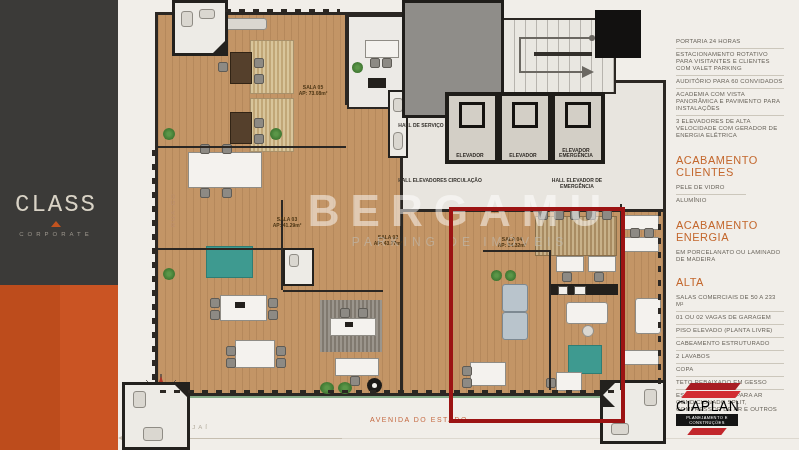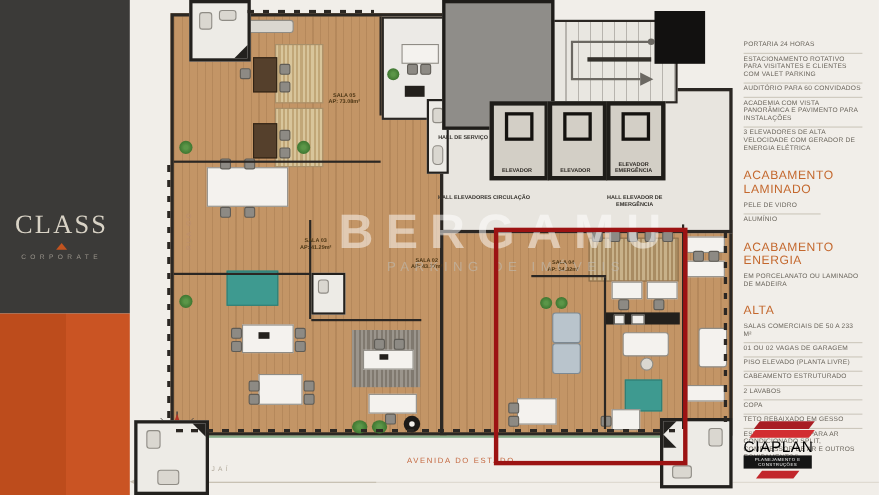--- a/index.html
+++ b/index.html
@@ -6,21 +6,21 @@
   body{font-family:"Liberation Sans",sans-serif;}
   #stage{position:relative;width:799px;height:450px;background:#f1eee9;overflow:hidden;}
 
   
   #sidebar{position:absolute;left:0;top:0;width:118px;height:450px;}
   .sb-dark{position:absolute;left:0;top:0;width:118px;height:285px;background:#3b3a38;}
   .sb-orange-l{position:absolute;left:0;top:285px;width:60px;height:165px;background:#bd4c1c;}
   .sb-orange-r{position:absolute;left:60px;top:285px;width:58px;height:165px;background:#ca5423;}
   .logo{position:absolute;left:0;top:192px;width:112px;text-align:center;color:#d9d3c6;}
   .logo-top{font-family:"DejaVu Sans",sans-serif;font-weight:200;font-size:24px;letter-spacing:4px;line-height:24px;margin-left:14px;}
-  .logo-class{font-family:Liberation Serif, serif;font-weight:200;font-size:24px;letter-spacing:2px;line-height:26px;}
+  .logo-class{font-family:Liberation Mono, monospace;font-weight:200;font-size:24px;letter-spacing:2px;line-height:26px;}
   .logo-tri{width:0;height:0;border-left:5px solid transparent;border-right:5px solid transparent;border-bottom:6px solid #c2531f;margin:3px auto 4px auto;}
   .logo-sub{font-size:6px;letter-spacing:4px;color:#9a958c;}
 
   
   #plan{position:absolute;left:130px;top:0;width:545px;height:450px;}
   .floor-wood{background:#c39566 repeating-linear-gradient(90deg,rgba(80,45,15,.12) 0 1px,transparent 1px 7px);}
   .wing-left{position:absolute;left:25px;top:12px;width:245px;height:378px;border:3px solid #2b2723;z-index:1;}
   .wing-right{position:absolute;left:270px;top:200px;width:260px;height:190px;border:3px solid #2b2723;z-index:1;}
   .lobby{position:absolute;left:270px;top:80px;width:260px;height:126px;background:#e8e5df;border:3px solid #2b2723;z-index:2;}
   .service{position:absolute;left:272px;top:0px;width:96px;height:112px;background:#8f8d89;border:3px solid #1f1d1a;z-index:15;}
@@ -308,21 +308,21 @@
 
   <div class="baseline"></div>
 
   <div id="specs">
     <div class="spec-item">PORTARIA 24 HORAS</div>
     <div class="spec-item">ESTACIONAMENTO ROTATIVO PARA VISITANTES E CLIENTES COM VALET PARKING</div>
     <div class="spec-item">AUDITÓRIO PARA 60 CONVIDADOS</div>
     <div class="spec-item">ACADEMIA COM VISTA PANORÂMICA E PAVIMENTO PARA INSTALAÇÕES</div>
     <div class="spec-item last">3 ELEVADORES DE ALTA VELOCIDADE COM GERADOR DE ENERGIA ELÉTRICA</div>
 
-    <div class="spec-head">ACABAMENTO LAMINADO</div>
+    <div class="spec-head">ACABAMENTO CLIENTES</div>
     <div class="spec-item sep70">PELE DE VIDRO</div>
     <div class="spec-item last">ALUMÍNIO</div>
 
     <div class="spec-head">ACABAMENTO ENERGIA</div>
     <div class="spec-item last">EM PORCELANATO OU LAMINADO DE MADEIRA</div>
 
     <div class="spec-head" style="margin-top:10px;">ALTA</div>
     <div class="spec-item">SALAS COMERCIAIS DE 50 A 233 M²</div>
     <div class="spec-item">01 OU 02 VAGAS DE GARAGEM</div>
     <div class="spec-item">PISO ELEVADO (PLANTA LIVRE)</div>

